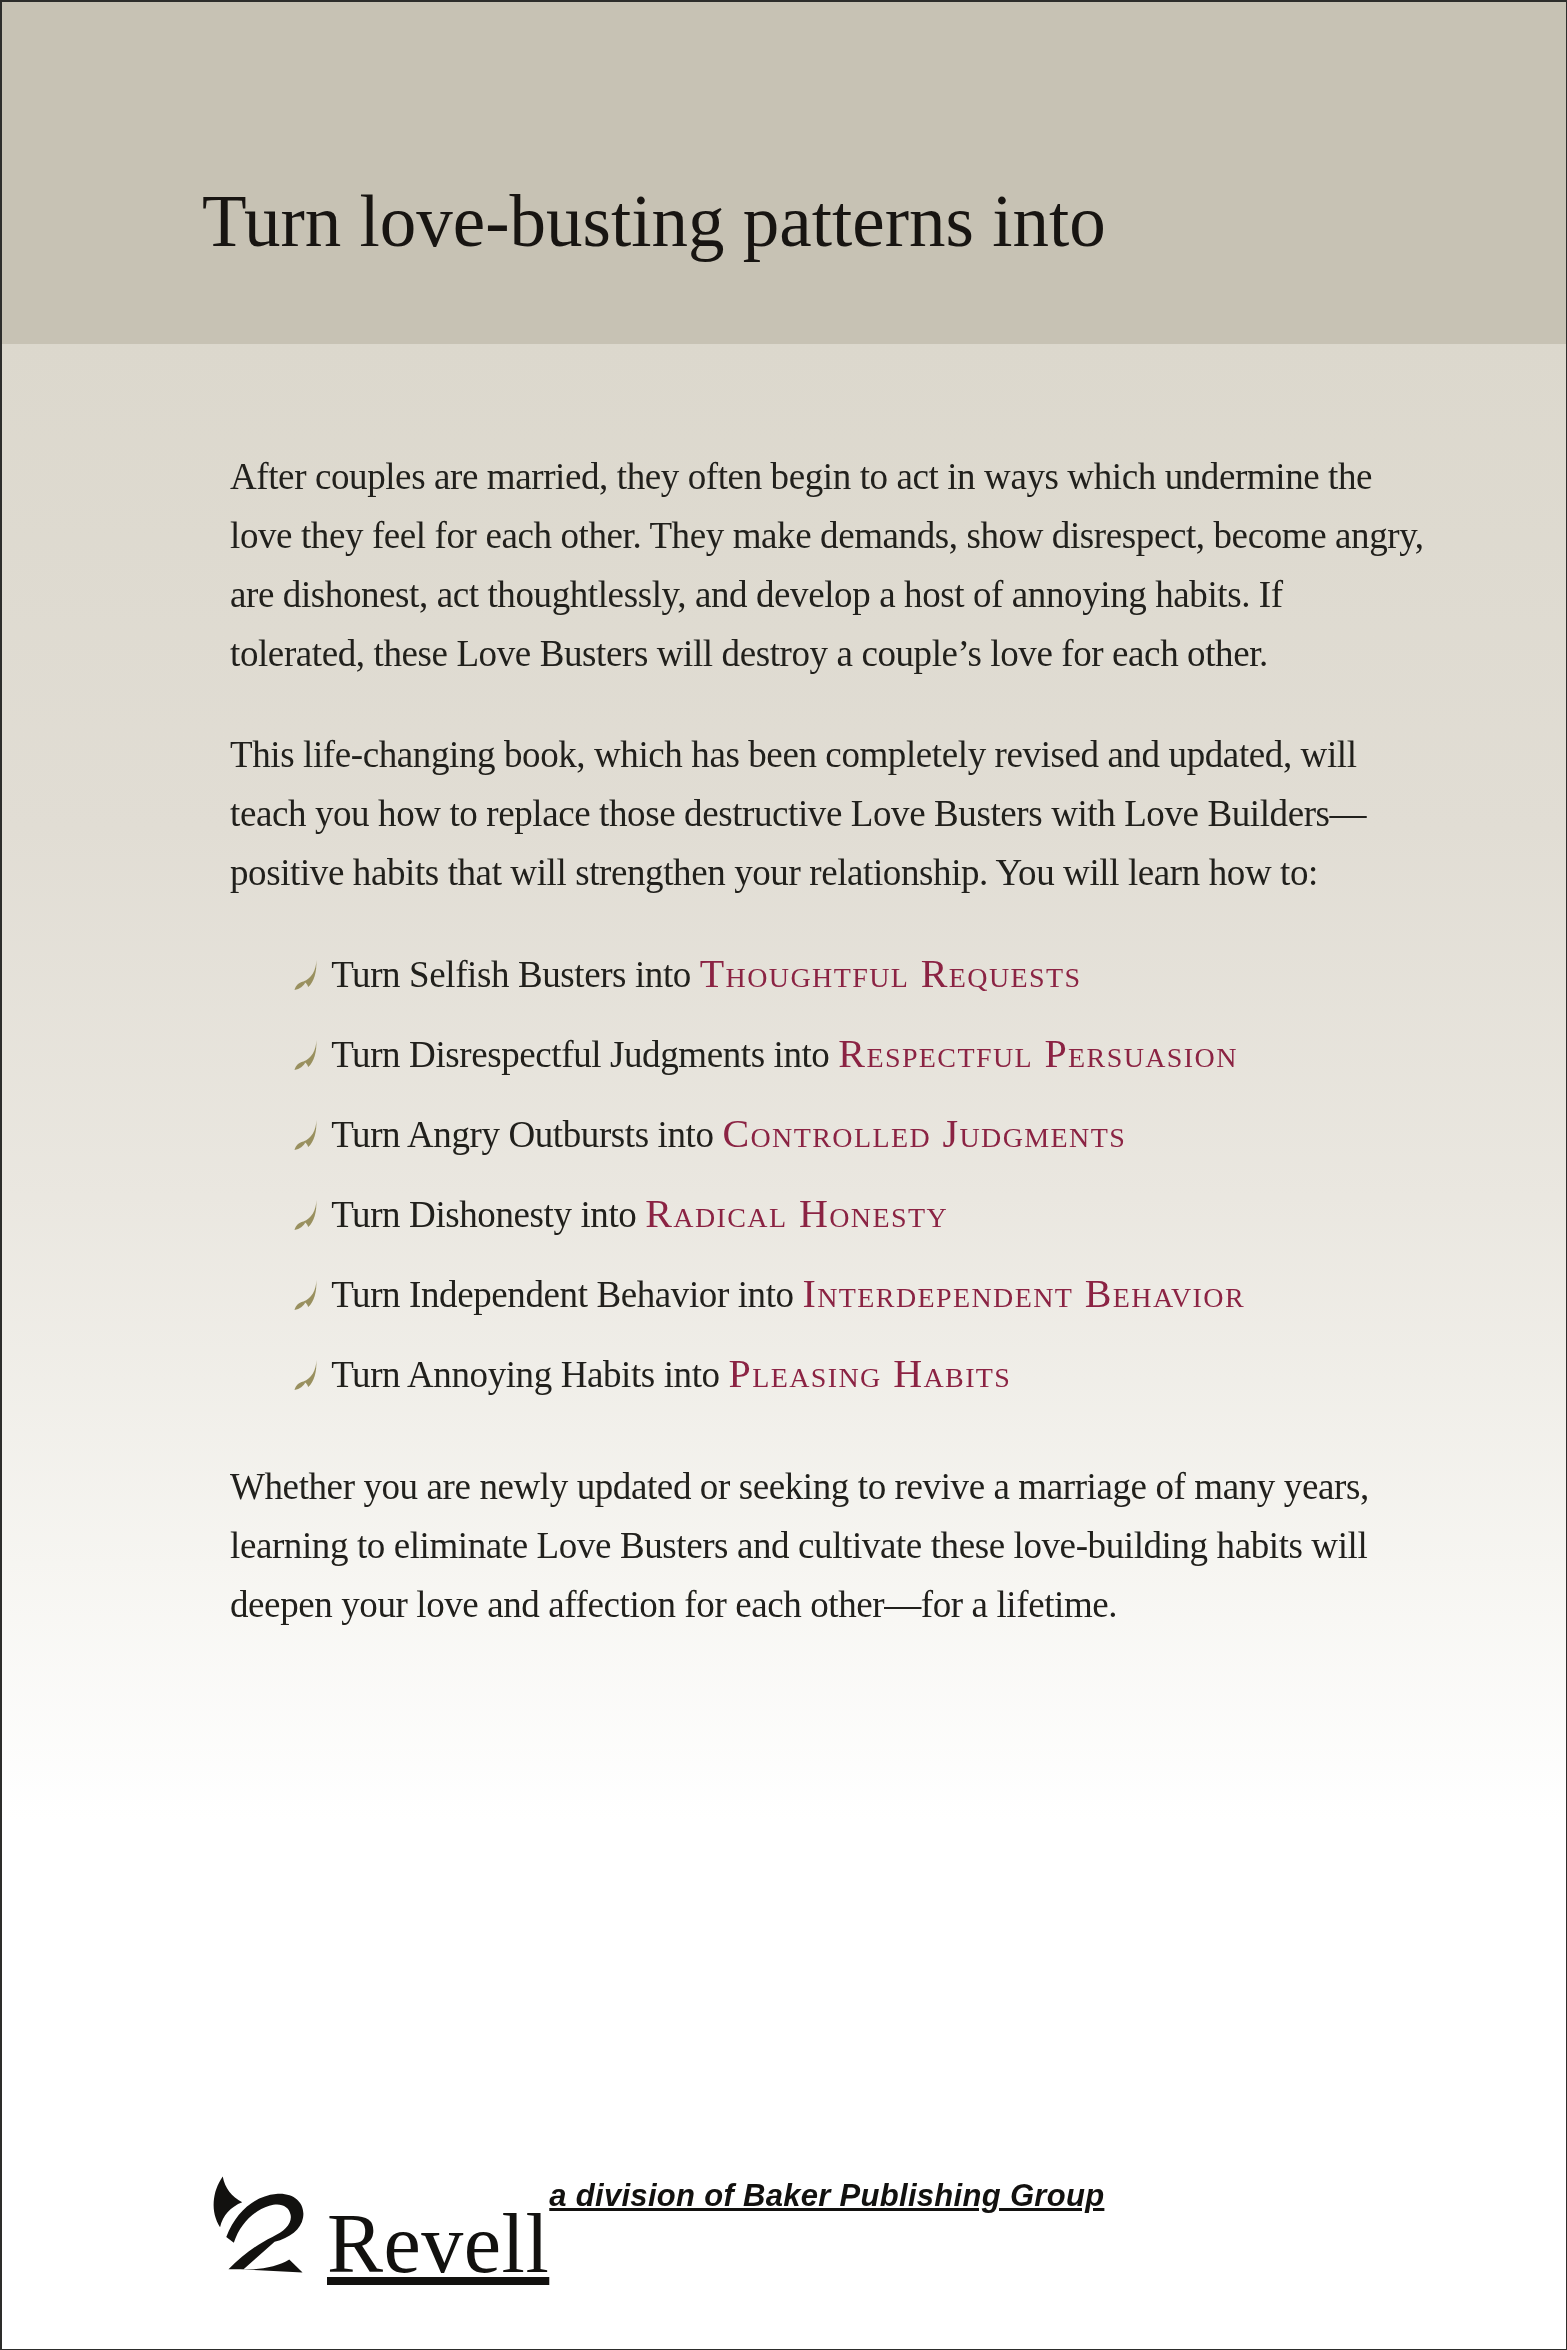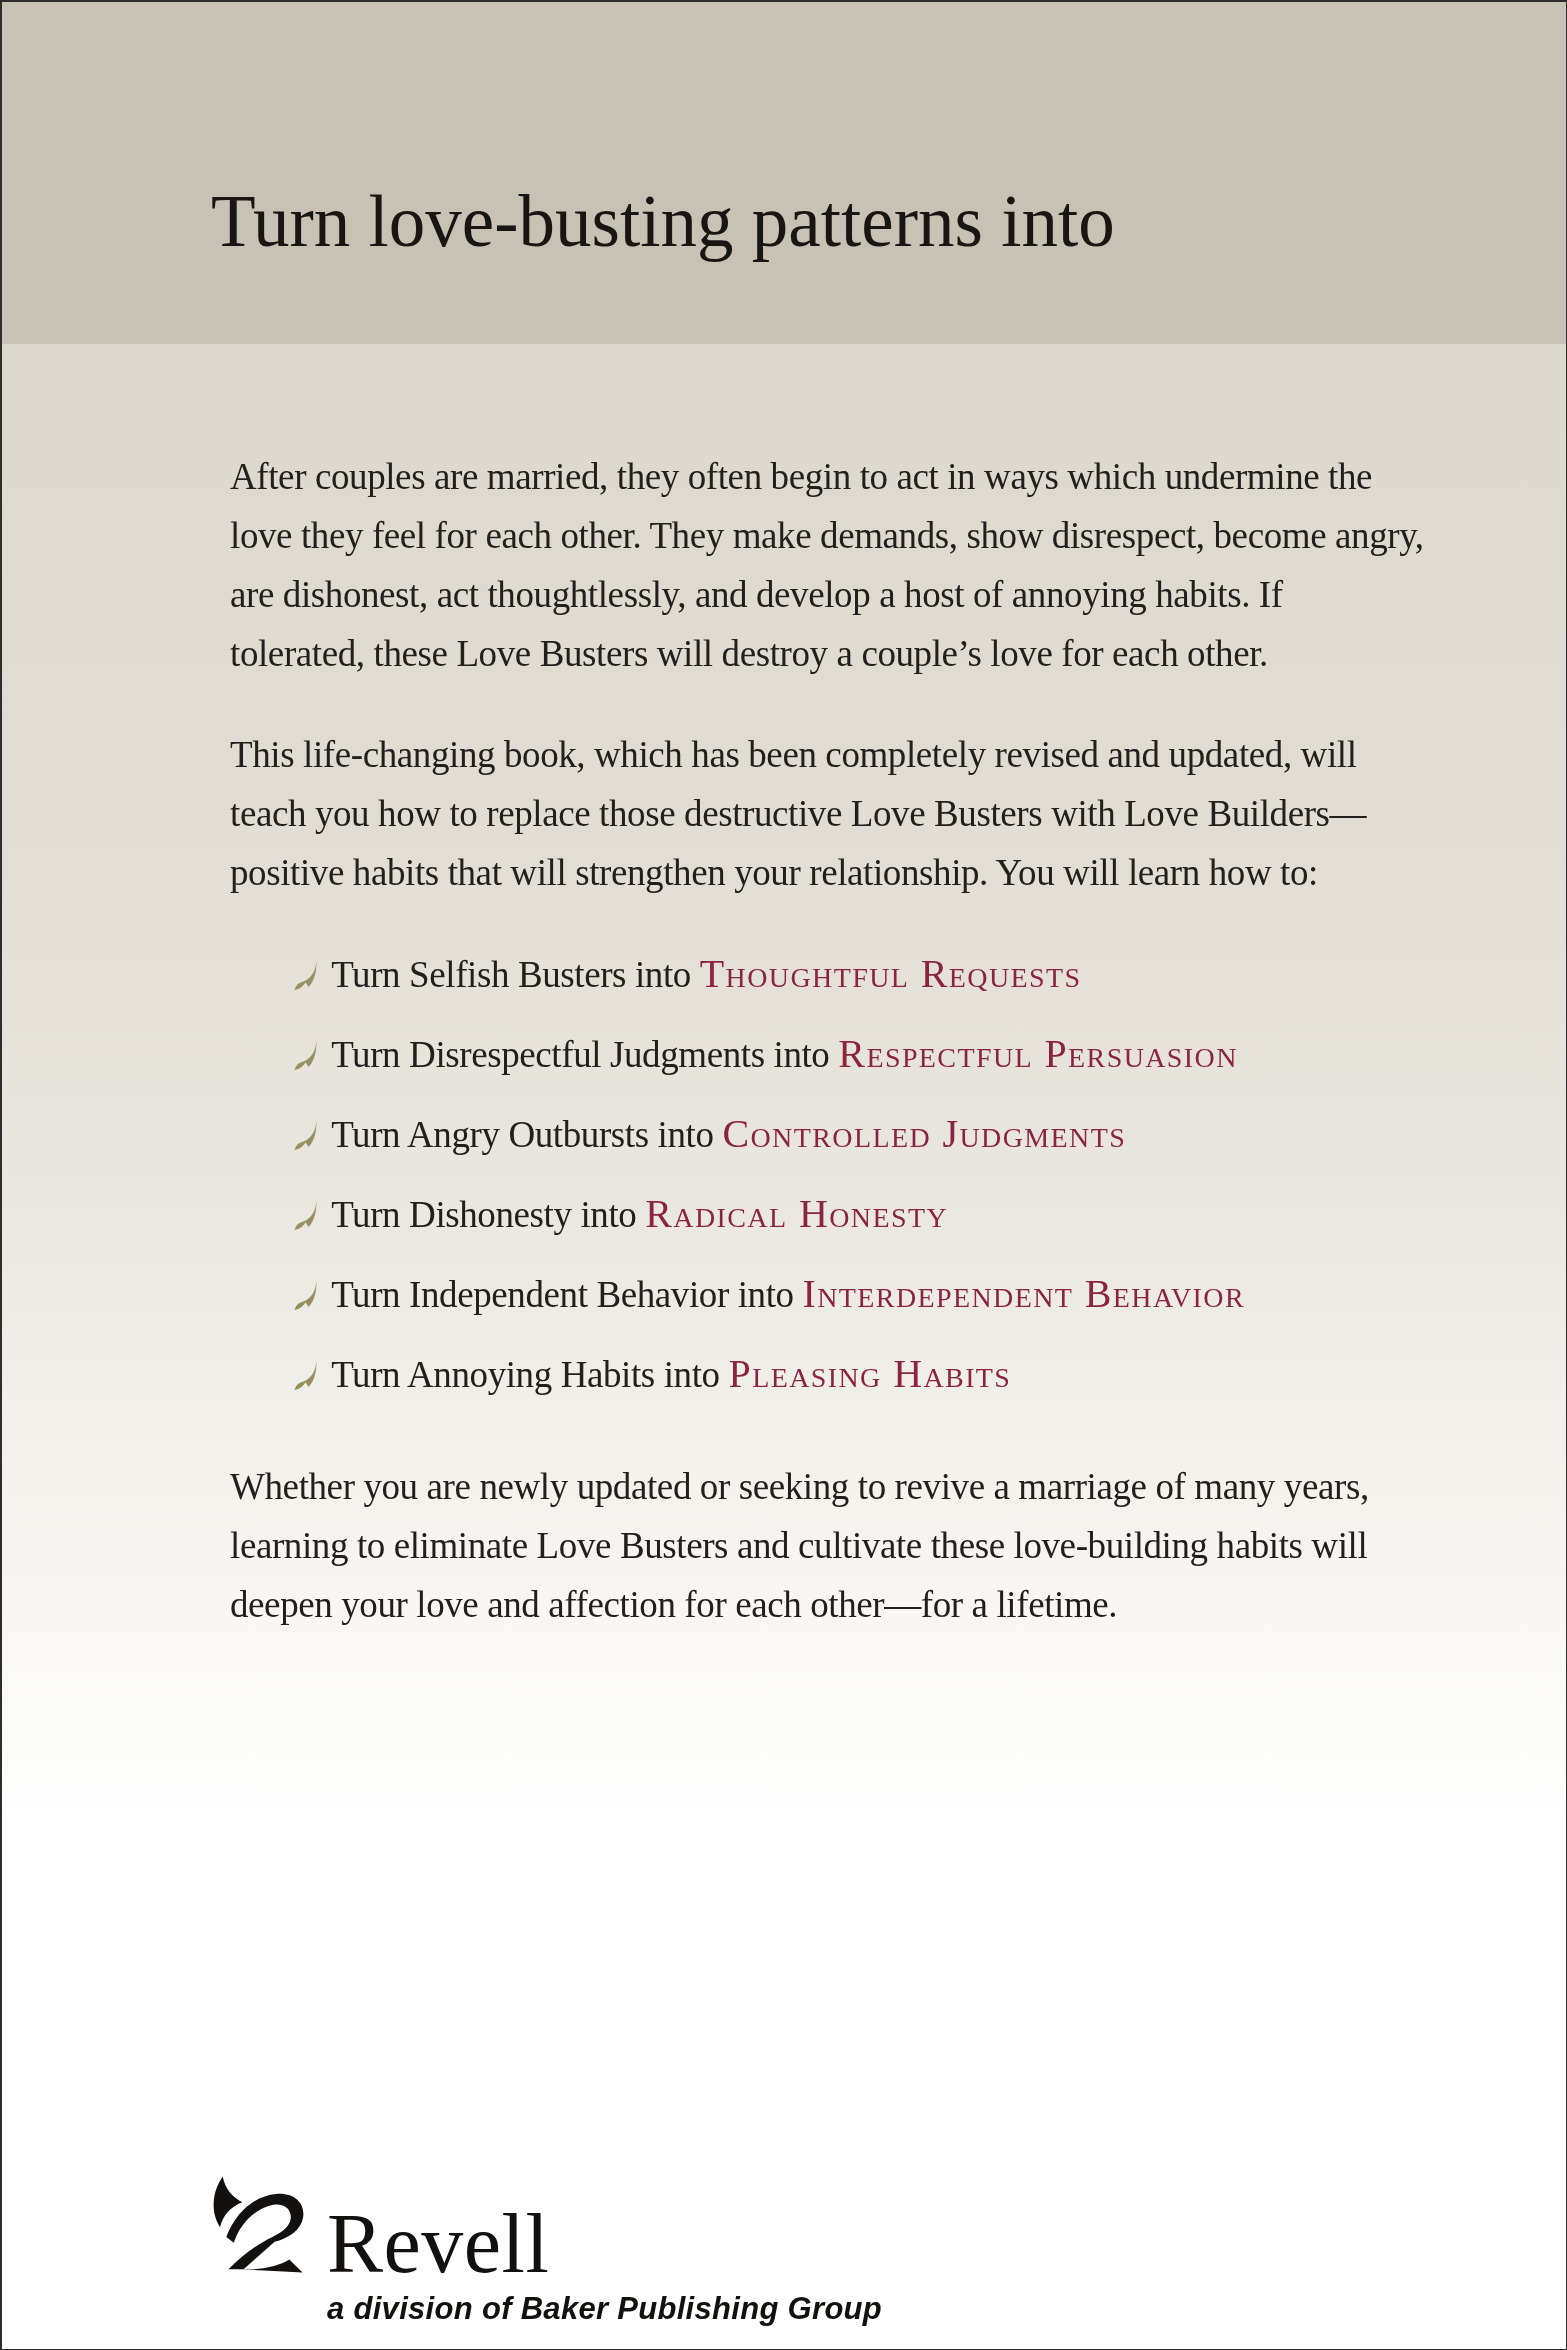--- a/index.html
+++ b/index.html
@@ -12,21 +12,21 @@
     font-family:"Liberation Serif","DejaVu Serif",serif;
     background:linear-gradient(180deg,
       #c7c2b4 0px, #c7c2b4 342px,
       #dcd8cd 342px, #e1ddd4 826px,
       #eae7e0 1194px, #f6f5f1 1561px,
       #ffffff 1818px, #ffffff 2351px);
   }
   
   .band{position:absolute;top:0;left:0;right:0;height:342px;}
   .title-line1{
-    position:absolute;left:209px;top:182px;margin:0;
+    position:absolute;left:200px;top:182px;margin:0;
     font-size:73px;line-height:1.05;font-weight:400;
     color:#181512;letter-spacing:0px;white-space:nowrap;
   }
   .title-line2{
     position:absolute;left:209px;top:268px;margin:0;
     font-size:83px;line-height:1;font-weight:400;
     color:#8b2343;letter-spacing:3.7px;white-space:nowrap;
   }
   
   .content{
@@ -61,21 +61,21 @@
     letter-spacing:1.4px;
   }
   
   .logo{
     position:absolute;left:195px;top:2171px;
     display:flex;gap:20px;align-items:flex-start;
     color:#12110f;
   }
   .logo-mark{width:110px;height:103px;}
   .logo-mark svg{display:block;width:100%;height:100%;fill:#12110f;}
-  .logo-right{display:flex;flex-direction:column;}
+  .logo-right{display:flex;flex-direction:row;text-decoration:underline;}
   .logo-name{
     font-size:84px;line-height:1;font-weight:400;
     margin-top:29px;letter-spacing:0.5px;
     font-family:"Liberation Serif","DejaVu Serif",serif;
   }
   .logo-tagline{
     margin-top:3.7px;
     font-family:"Liberation Sans","DejaVu Sans",sans-serif;
     font-style:italic;font-weight:600;
     font-size:31px;line-height:1.2;letter-spacing:0.3px;

